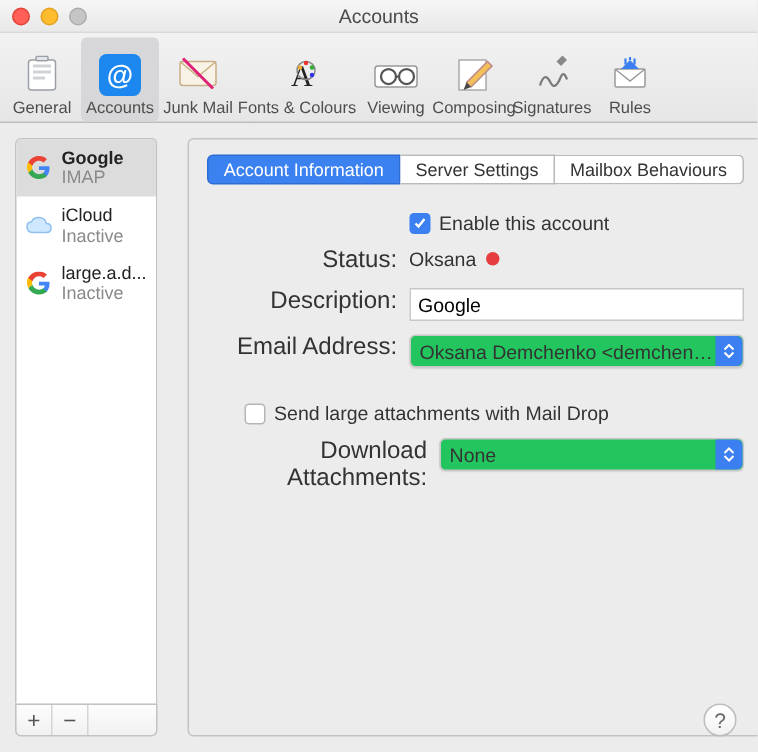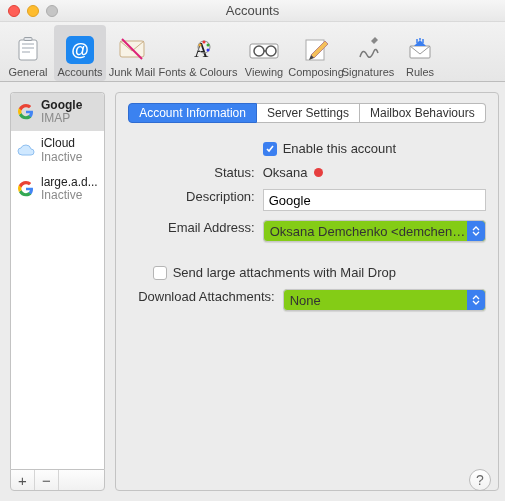--- a/index.html
+++ b/index.html
@@ -48,21 +48,21 @@
   }
   .tbitem.wider { width: 80px; }
   .tbitem.selected { background: #d7d7d9; }
   .tbicon { width: 30px; height: 30px; display:flex; align-items:center; justify-content:center; }
   .tblabel { white-space: nowrap; }
 
   .content {
     display: flex;
     height: calc(501px - 22px - 60px);
     padding: 10px;
-    gap: 10px;
+    gap: 20px;
   }
 
   .sidebar {
     width: 120px;
     display: flex;
     flex-direction: column;
   }
   .acctlist {
     flex: 1;
     background: #fff;
@@ -109,31 +109,31 @@
     height: 20px; font-size: 12px; padding: 0 10px;
     background: #fff; border: 1px solid #b9b9b9;
     display:flex; align-items:center; color:#333; cursor:pointer;
   }
   .seg:first-child { border-radius: 4px 0 0 4px; }
   .seg:last-child { border-radius: 0 4px 4px 0; }
   .seg + .seg { border-left: none; }
   .seg.on { background: #3b82f0; color:#fff; border-color:#2f6cd1; }
 
   .formrow { display:flex; align-items:flex-start; margin-bottom: 9px; }
-  .formrow .lab { width: 135px; text-align:right; padding-right: 8px; font-size: 13px; color:#333; }
+  .formrow .lab { width: 135px; text-align:right; padding-right: 8px; font-size: 16px; color:#333; }
   .formrow .val { flex:1; display:flex; align-items:center; gap:6px; }
   .chk { width:14px; height:14px; border-radius:3px; background:#3b7ff0; display:inline-flex; align-items:center; justify-content:center; }
   .chk.un { background:#fff; border:1px solid #b5b5b5; }
   .dot-red { width:9px; height:9px; border-radius:50%; background:#e63e3e; display:inline-block; }
   input.txt {
     flex:1; height:22px; font-size:13px; padding: 2px 5px;
     border:1px solid #c7c7c7; background:#fff; border-radius:0;
   }
   .pop {
-    flex:1; height:22px; background:#84cc16; border:1px solid #c7c7c7;
+    flex:1; height:22px; background:#22c55e; border:1px solid #c7c7c7;
     display:flex; align-items:center; font-size:13px; padding-left:6px; position:relative;
     border-radius: 4px;
     box-shadow: 0 0.5px 1px rgba(0,0,0,0.1);
   }
   .pop .cap {
     position:absolute; right:0; top:0; bottom:0; width:18px;
     background:#3b7ff0; border-radius: 0 4px 4px 0;
     display:flex; flex-direction:column; align-items:center; justify-content:center;
   }
   .pop .cap svg { display:block; }

